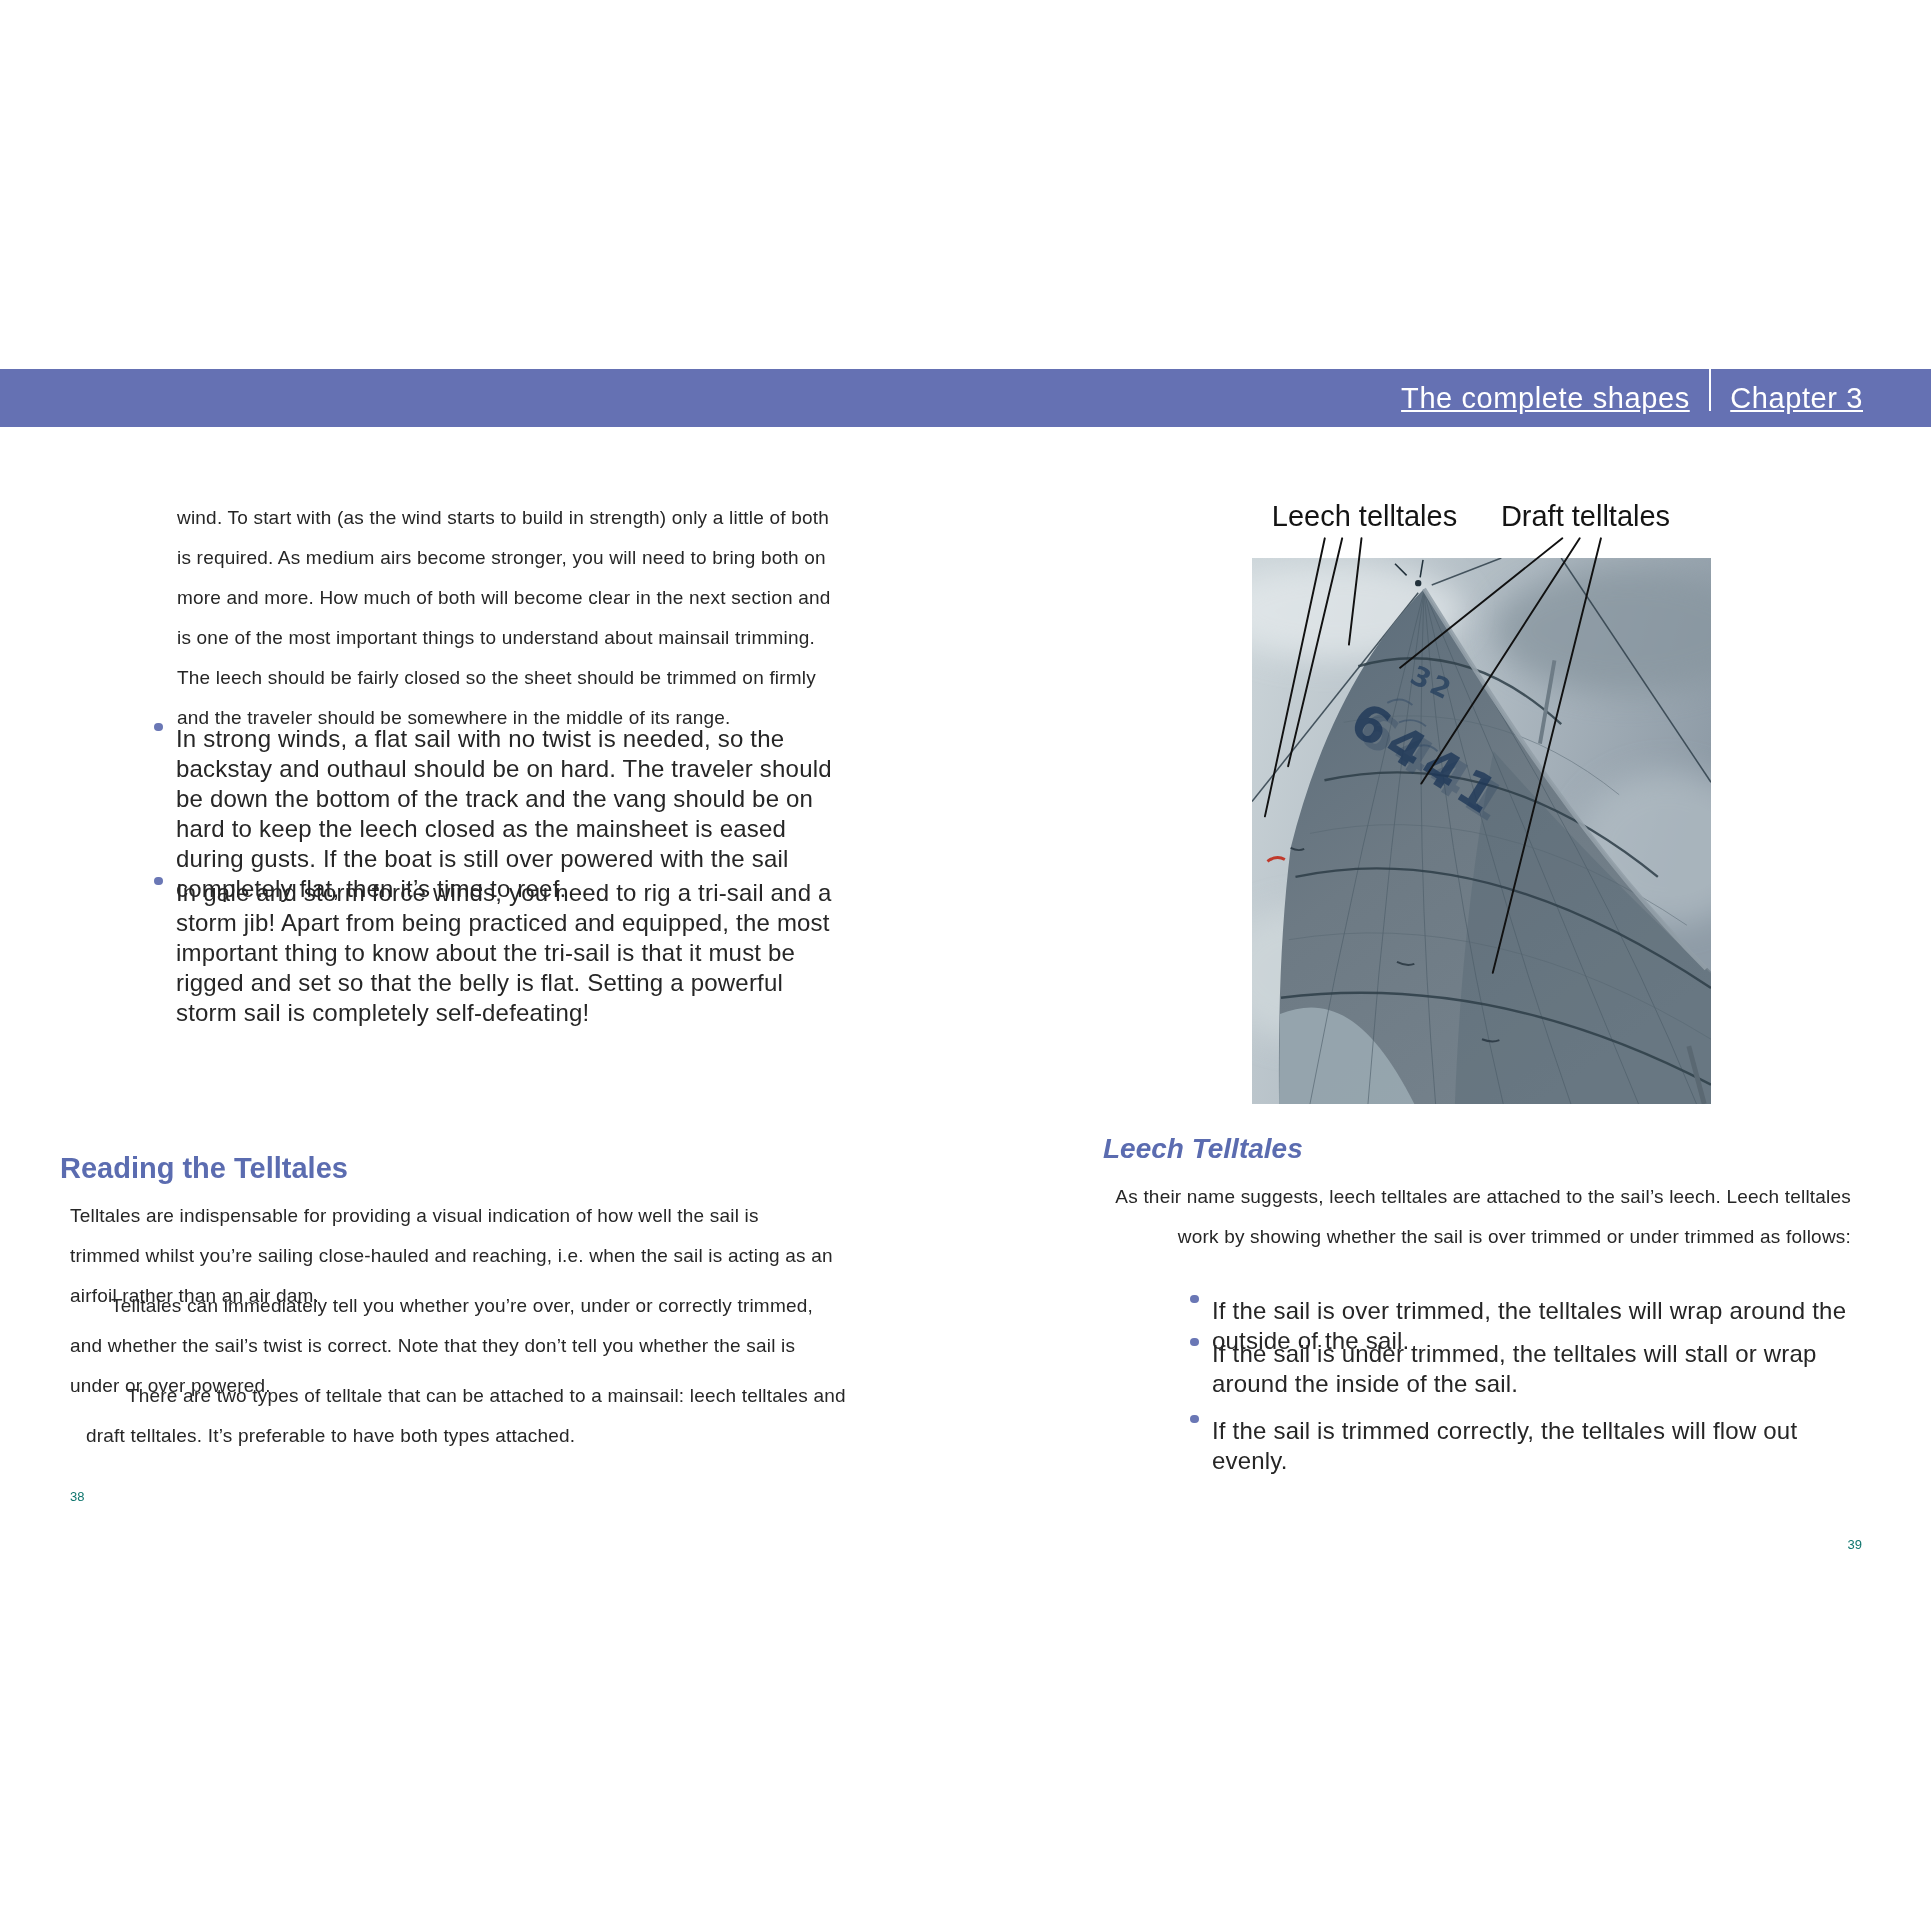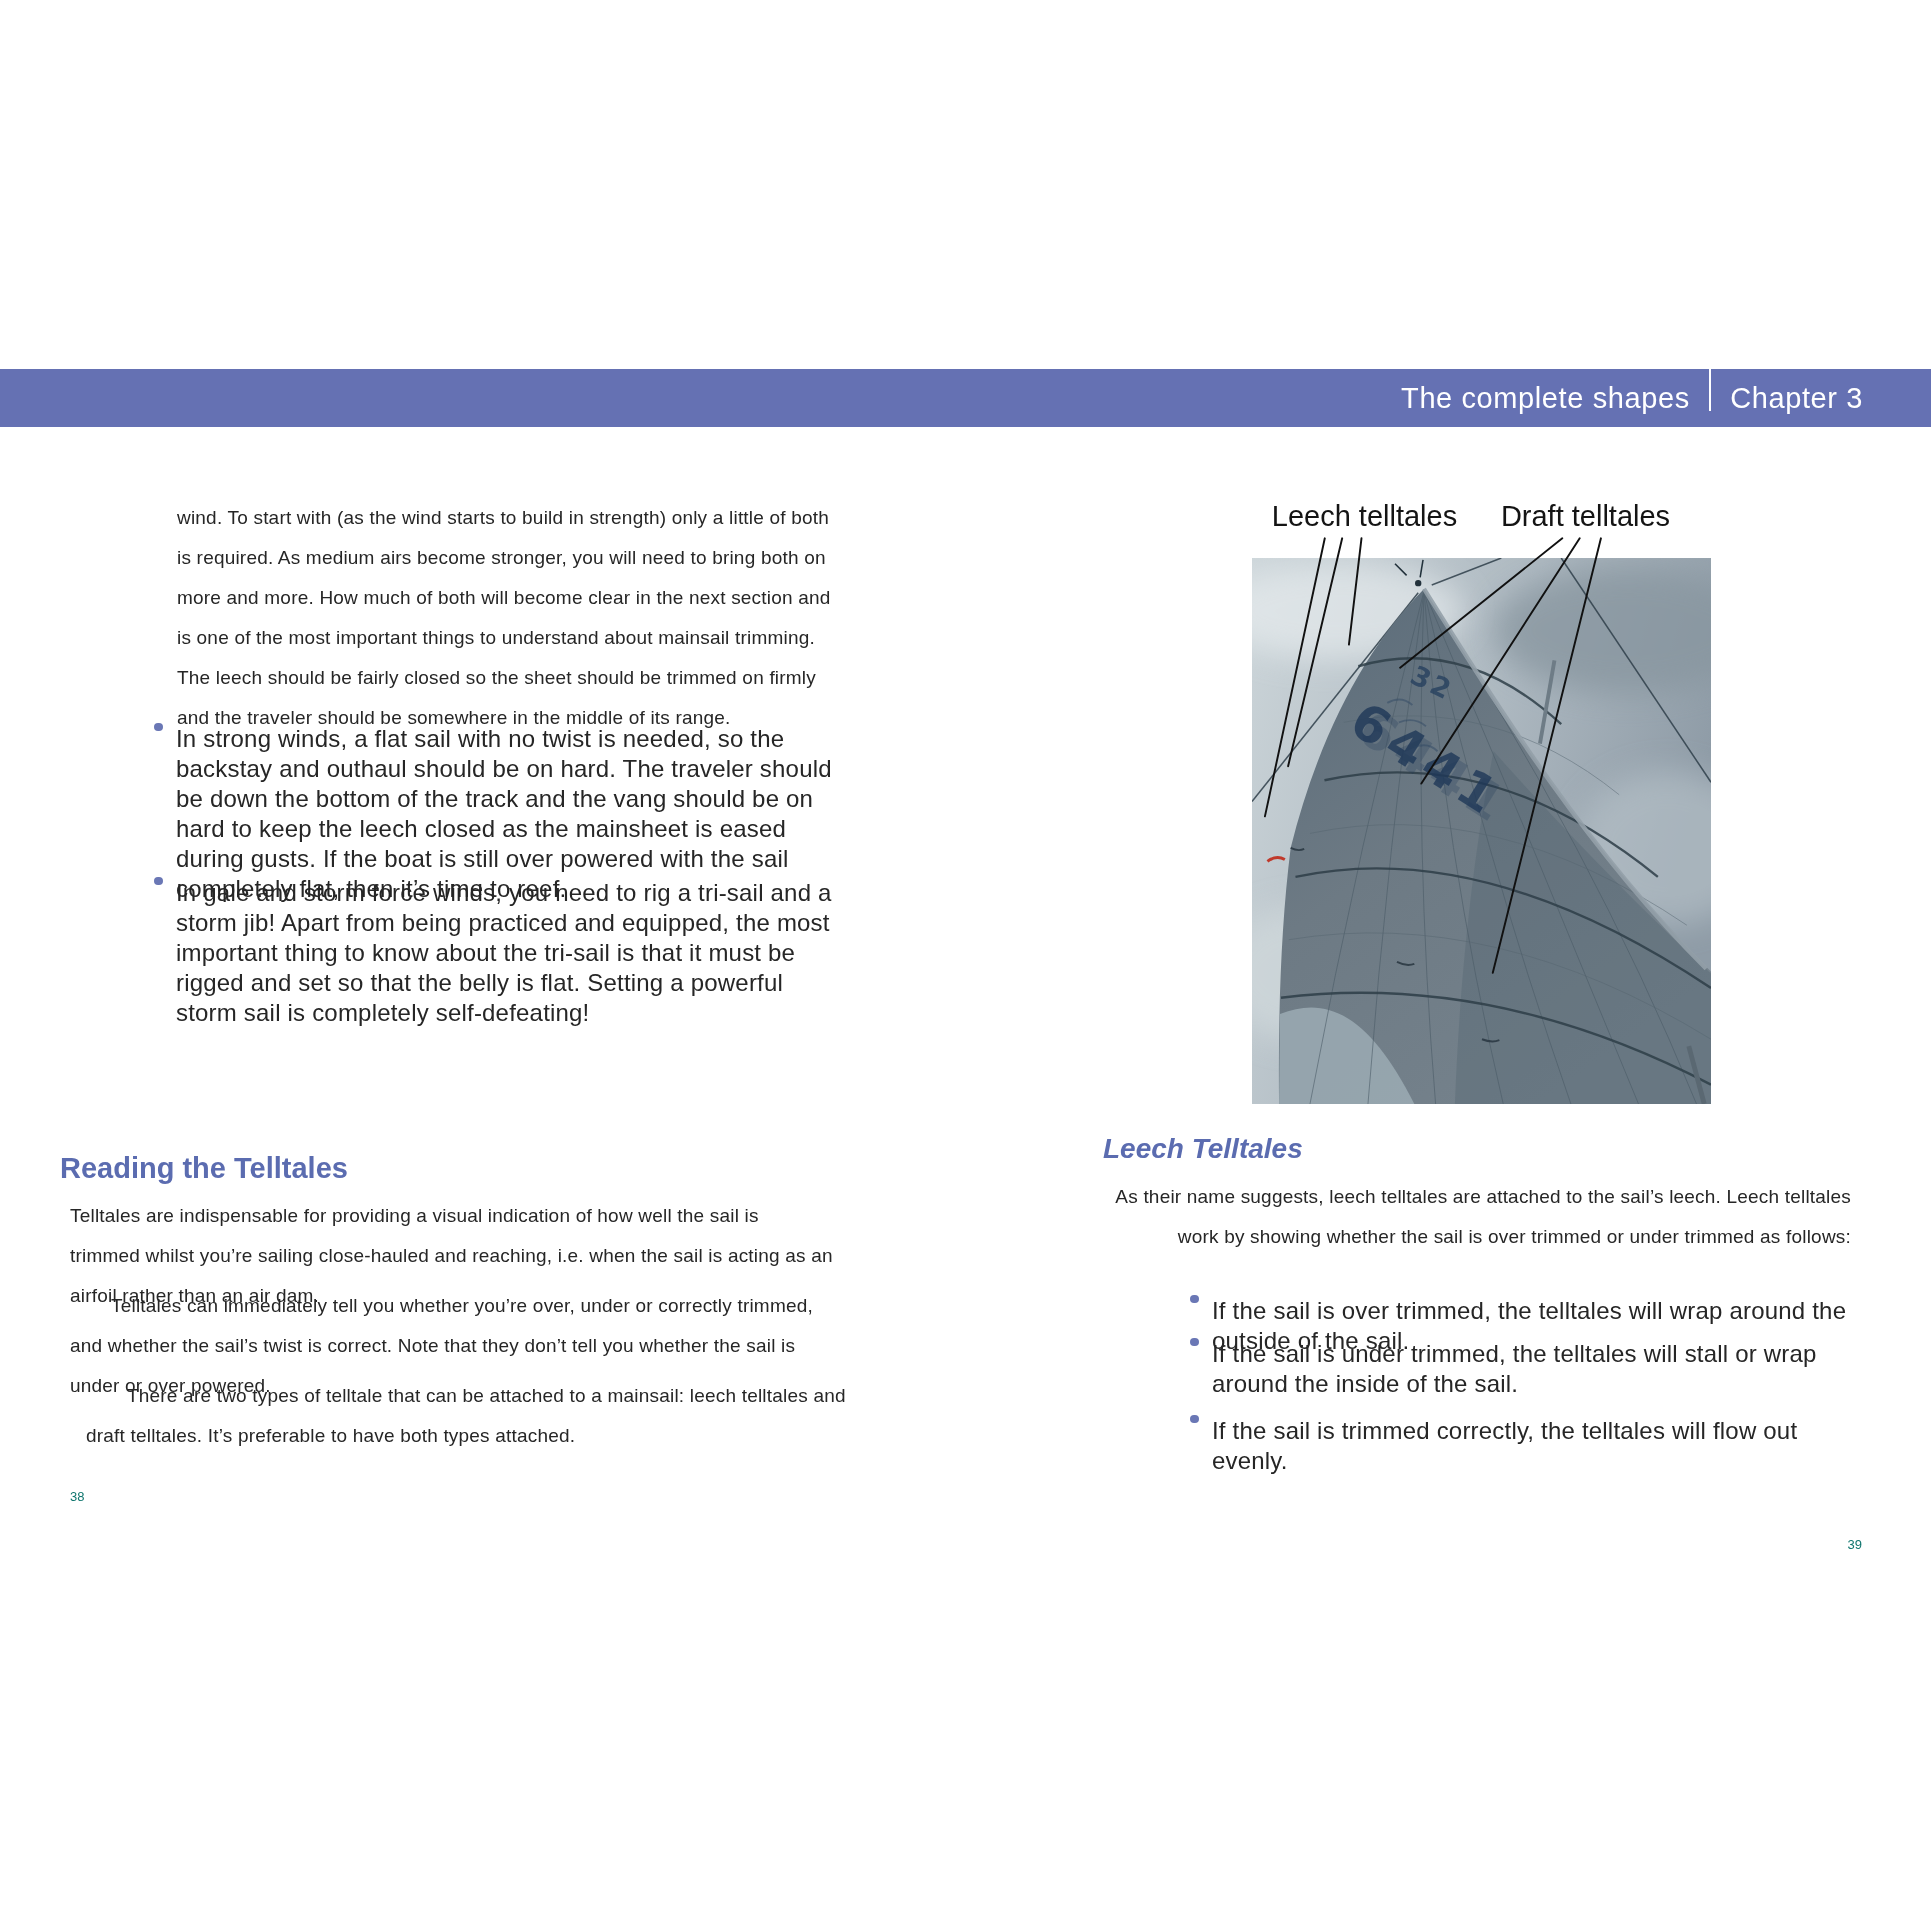--- a/index.html
+++ b/index.html
@@ -1,21 +1,21 @@
 <!DOCTYPE html>
 <html><head>
 <meta charset="utf-8">
 <style>
   html,body{margin:0;padding:0;background:#ffffff;}
   .page{position:relative;width:1931px;height:1931px;background:#ffffff;overflow:hidden;
         font-family:"Liberation Sans", sans-serif;color:#262626;}
   
   .chapter-bar{position:absolute;left:0;top:369px;width:1931px;height:58px;background:#6571b3;
                display:flex;align-items:center;justify-content:flex-end;padding-right:68px;box-sizing:border-box;}
-  .chapter-bar span{color:#ffffff;font-size:29px;font-weight:400;letter-spacing:0.6px;white-space:nowrap;}
+  .chapter-bar span{color:#ffffff;font-size:29px;font-weight:400;letter-spacing:0.6px;white-space:nowrap;text-decoration:underline;}
   .bar-sep{width:1.9px;height:52px;background:#ffffff;margin:0 19.3px;position:relative;top:-12.6px;flex:0 0 auto;}
   
   .body-text{position:absolute;font-size:19px;line-height:40px;letter-spacing:0.2px;text-align:left;}
   .indent-first{text-indent:41px;}
   .bullet-row{position:absolute;}
   .bullet-dot{position:absolute;left:0;top:10.6px;width:8.7px;height:8.7px;border-radius:50%;background:#6a77b5;}
   .bullet-text{margin:12px 0 0 22px;font-size:24px;line-height:30px;letter-spacing:0.2px;}
   .section-heading{position:absolute;color:#5b6cb0;font-weight:bold;font-size:29px;line-height:33px;}
   .section-heading.italic{font-style:italic;font-size:28px;}
   .page-number{position:absolute;font-size:13px;color:#0f766e;}

